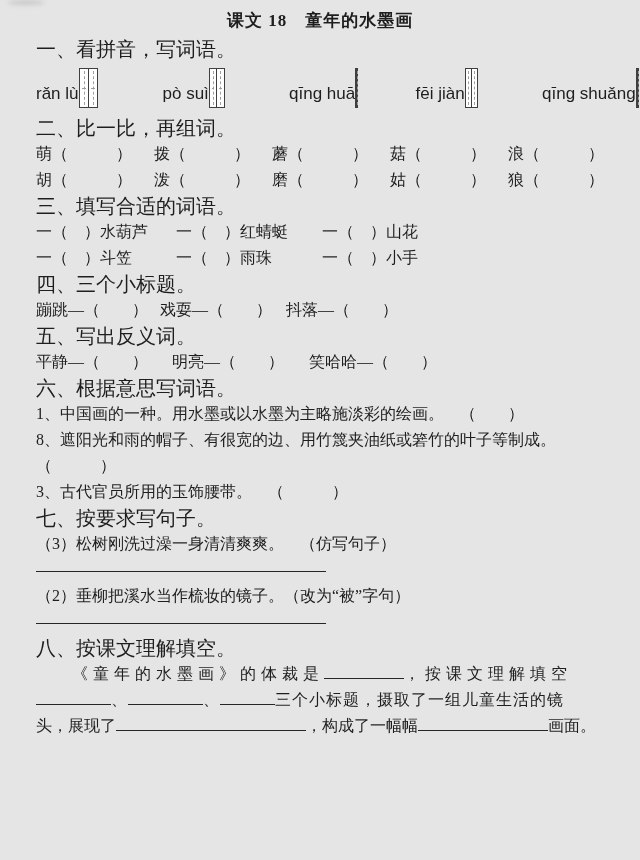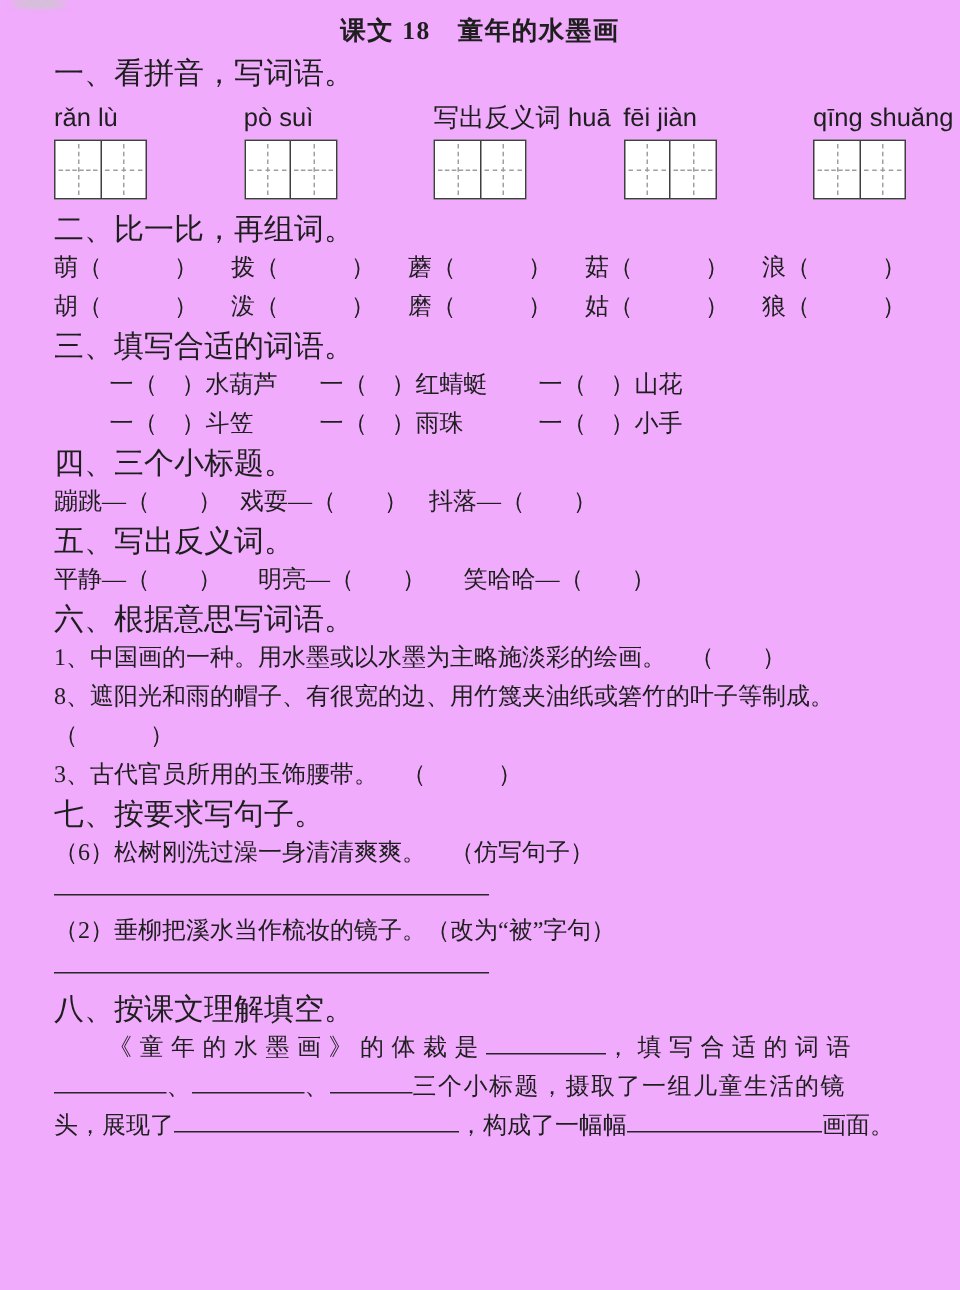--- a/index.html
+++ b/index.html
@@ -6,42 +6,42 @@
   html, body { background: #ffffff; }
   body {
     width: 640px; height: 860px;
     font-family: "Liberation Serif", "DejaVu Serif", serif;
     color: #1e1e1e;
   }
   .page {
     position: relative;
     width: 640px; height: 860px;
     padding: 6px 36px 0 36px;
-    background: #f0abfc;
+    background: #e5e5e5;
     overflow: hidden;
   }
   .smudge {
     position: absolute; top: 0; left: 8px;
     width: 36px; height: 5px; background: #c9c9c9;
     border-radius: 50%; filter: blur(2px);
   }
   .title {
     font-size: 17px; line-height: 30px;
     text-align: center; font-weight: 600;
     letter-spacing: 1px;
   }
   .line { font-size: 16px; line-height: 26px; white-space: nowrap; }
   .heading { font-size: 20px; line-height: 26px; }
 
   
   .pinyin-row {
     display: flex; justify-content: space-between;
     margin: 6px 0 7px 0;
   }
-  .py-item { display: flex; flex-direction: column; align-items: flex-start; width: 62px; }
+  .py-item { display: flex; flex-direction: row; align-items: flex-end; width: 62px; }
   .py-label {
     font-family: "Liberation Sans", "DejaVu Sans", sans-serif;
     font-size: 17px; line-height: 22px; margin-bottom: 3px;
     white-space: nowrap;
   }
   .tzg {
     display: flex; width: 62px; height: 40px;
     border: 1.6px solid #3f3f3f; background: #fff;
   }
   .tzg .cell { flex: 1; position: relative; }
@@ -50,21 +50,21 @@
     content: ""; position: absolute; left: 50%; top: 2px; bottom: 2px;
     border-left: 1px dashed #9f9f9f;
   }
   .tzg .cell::after {
     content: ""; position: absolute; top: 50%; left: 2px; right: 2px;
     border-top: 1px dashed #9f9f9f;
   }
 
   .row5 { display: flex; justify-content: space-between; }
   .grid3 { display: grid; }
-  .cols-s3 { grid-template-columns: 140px 146px 1fr; margin-left: 37px; }
+  .cols-s3 { grid-template-columns: 140px 146px 1fr; }
   .cols-s4 { grid-template-columns: 124px 126px 1fr; }
   .cols-s5 { grid-template-columns: 136px 137px 1fr; }
 
   .answer-line {
     width: 290px; height: 0;
     border-top: 1.4px solid #262626;
     margin: 14px 0 11px 0;
   }
 
   .blank {
@@ -95,21 +95,21 @@
         </div>
     </div>
     <div class="py-item">
       <div class="py-label">pò suì</div>
       <div class="tzg">
           <div class="cell"></div>
           <div class="cell"></div>
         </div>
     </div>
     <div class="py-item">
-      <div class="py-label">写出反义词 huā</div>
+      <div class="py-label">qīng huā</div>
       <div class="tzg">
           <div class="cell"></div>
           <div class="cell"></div>
         </div>
     </div>
     <div class="py-item">
       <div class="py-label">fēi jiàn</div>
       <div class="tzg">
           <div class="cell"></div>
           <div class="cell"></div>
@@ -166,28 +166,28 @@
     <span>笑哈哈—（　　）</span>
   </div>
 
   <div class="heading">六、根据意思写词语。</div>
   <div class="line">1、中国画的一种。用水墨或以水墨为主略施淡彩的绘画。　（　　）</div>
   <div class="line">8、遮阳光和雨的帽子、有很宽的边、用竹篾夹油纸或箬竹的叶子等制成。</div>
   <div class="line">（　　　）</div>
   <div class="line">3、古代官员所用的玉饰腰带。　（　　　）</div>
 
   <div class="heading">七、按要求写句子。</div>
-  <div class="line">（6）松树刚洗过澡一身清清爽爽。　（仿写句子）</div>
+  <div class="line">（3）松树刚洗过澡一身清清爽爽。　（仿写句子）</div>
   <div class="answer-line"></div>
   <div class="line">（2）垂柳把溪水当作梳妆的镜子。（改为“被”字句）</div>
   <div class="answer-line"></div>
 
   <div class="heading">八、按课文理解填空。</div>
   <div class="line s8-l1">
-    <span>《童年的水墨画》的体裁是</span><span class="blank w80"></span><span>，填写合适的词语</span>
+    <span>《童年的水墨画》的体裁是</span><span class="blank w80"></span><span>，按课文理解填空</span>
   </div>
   <div class="line s8-l2">
     <span class="blank w75"></span><span>、</span><span class="blank w75"></span><span>、</span><span class="blank w55"></span><span>三个小标题，摄取了一组儿童生活的镜</span>
   </div>
   <div class="line">
     <span>头，展现了</span><span class="blank w190"></span><span>，构成了一幅幅</span><span class="blank w130"></span><span>画面。</span>
   </div>
 </div>
 
 </body></html>

